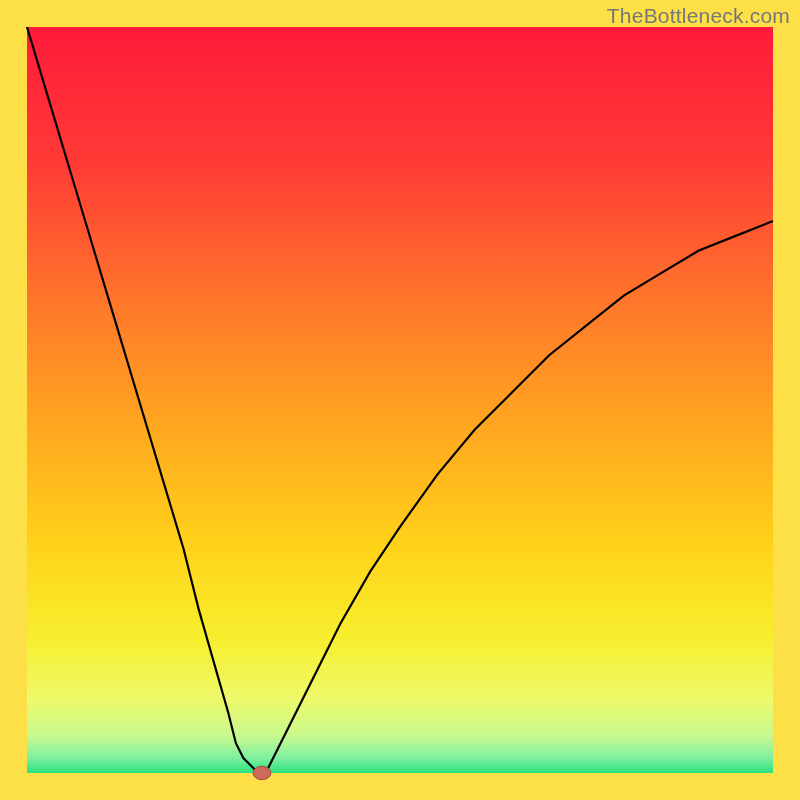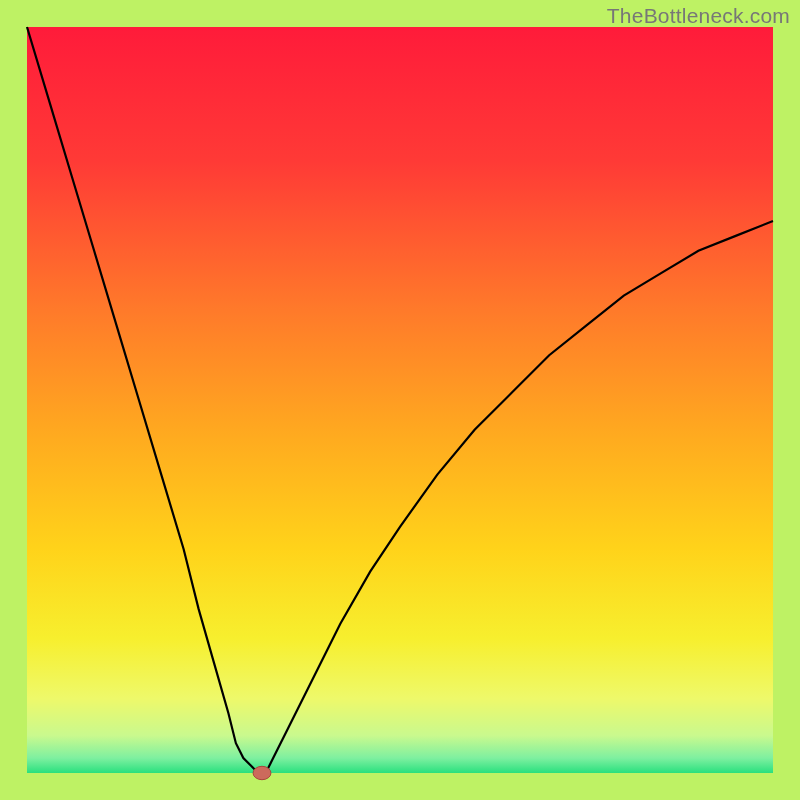--- a/index.html
+++ b/index.html
@@ -8,21 +8,21 @@
     width: 800px;
     height: 800px;
     background: #000;
     overflow: hidden;
     font-family: Arial, Helvetica, sans-serif;
   }
   .frame {
     position: relative;
     width: 800px;
     height: 800px;
-    background: #bef264;
+    background: #fde047;
   }
   .plot-area {
     position: absolute;
     left: 27px;
     top: 27px;
     width: 746px;
     height: 746px;
     
   }
   .watermark {

